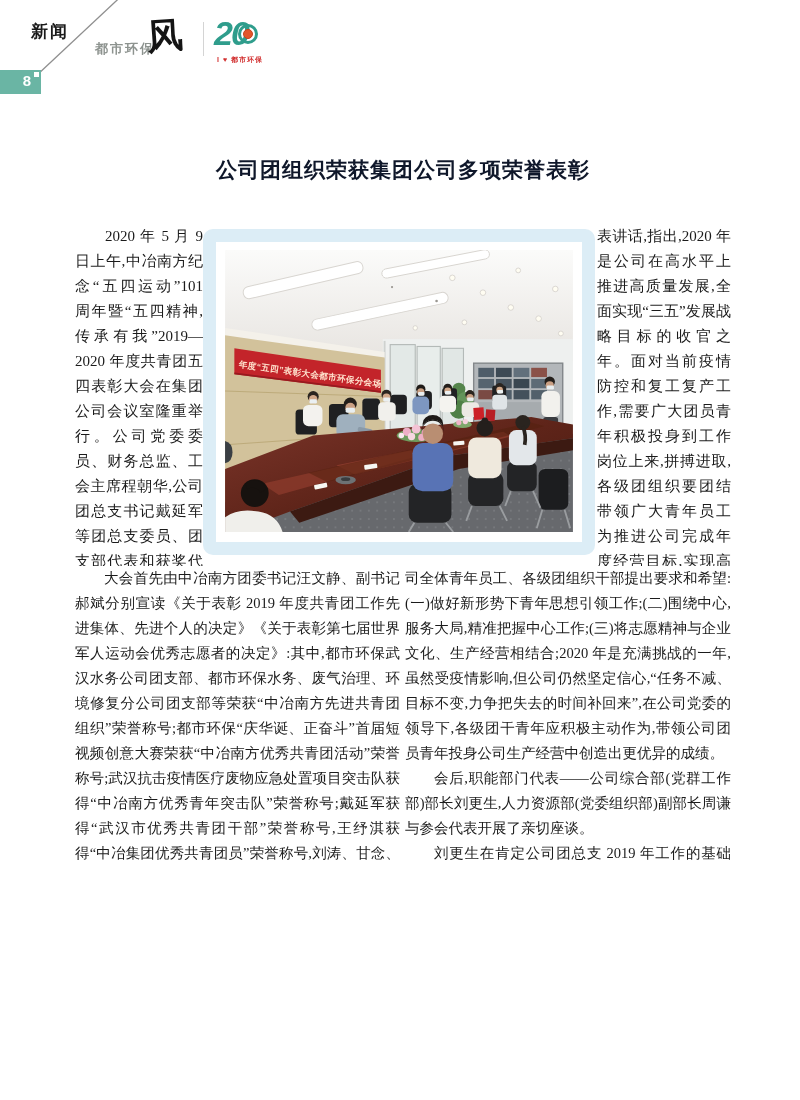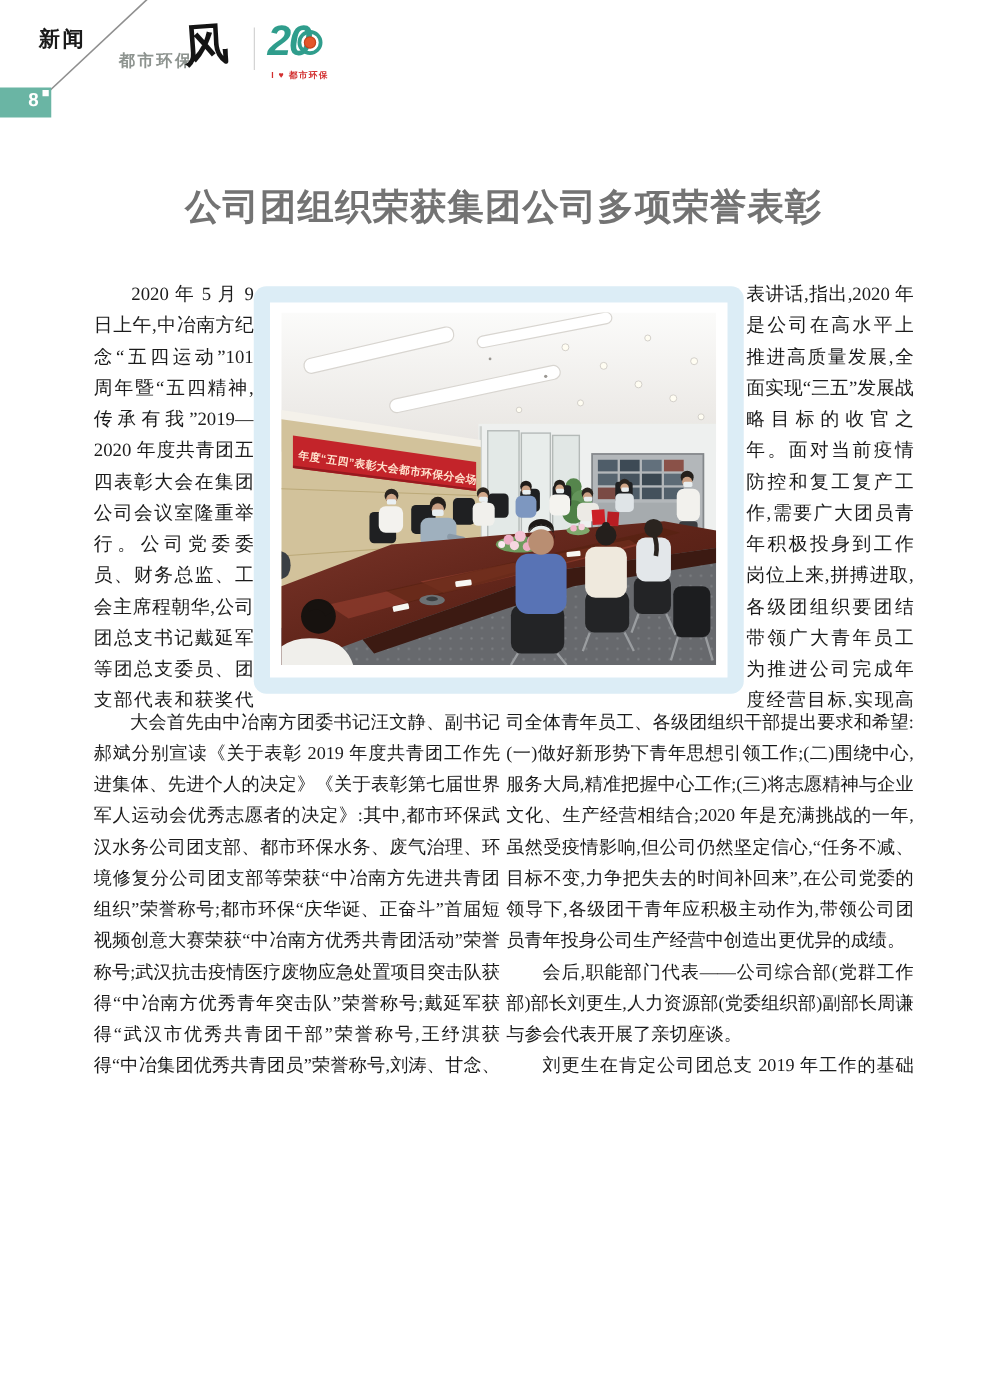--- a/index.html
+++ b/index.html
@@ -47,23 +47,23 @@
     position:absolute; left:2px; top:2px; width:10px; height:10px;
     border-radius:50%; background:#e2562a; border:1px solid #c7431c; box-sizing:border-box;
   }
   .anniv-tagline {
     position:absolute; left:217px; top:55px; font-size:7px; color:#d22f2f;
     font-family:"Liberation Sans","DejaVu Sans",sans-serif; letter-spacing:1px; font-weight:bold;
   }
 
   
   .article-title {
-    position:absolute; left:75px; top:146px; width:656px; text-align:center;
+    position:absolute; left:75px; top:156px; width:656px; text-align:center;
     font-family:"Liberation Sans","DejaVu Sans",sans-serif;
-    font-weight:900; font-size:29px; color:#737373; letter-spacing:1px;
+    font-weight:900; font-size:21px; color:#0f172a; letter-spacing:1px;
   }
   .col { position:absolute; text-align:justify; }
   .col p { margin:0; text-align:justify; }
   .col p.indent { text-indent:2em; }
   .narrow { font-size:15px; line-height:25px; overflow:hidden; }
   #col-left-top  { left:75px;  top:224px; width:128px; height:342px; }
   #col-right-top { left:597px; top:224px; width:134px; height:342px; }
   .wide { font-size:14.5px; line-height:25px; }
   #col-left-bottom  { left:75px;  top:566px; width:325px; height:486px; overflow:hidden; }
   #col-right-bottom { left:405px; top:566px; width:326px; height:500px; overflow:hidden; }

